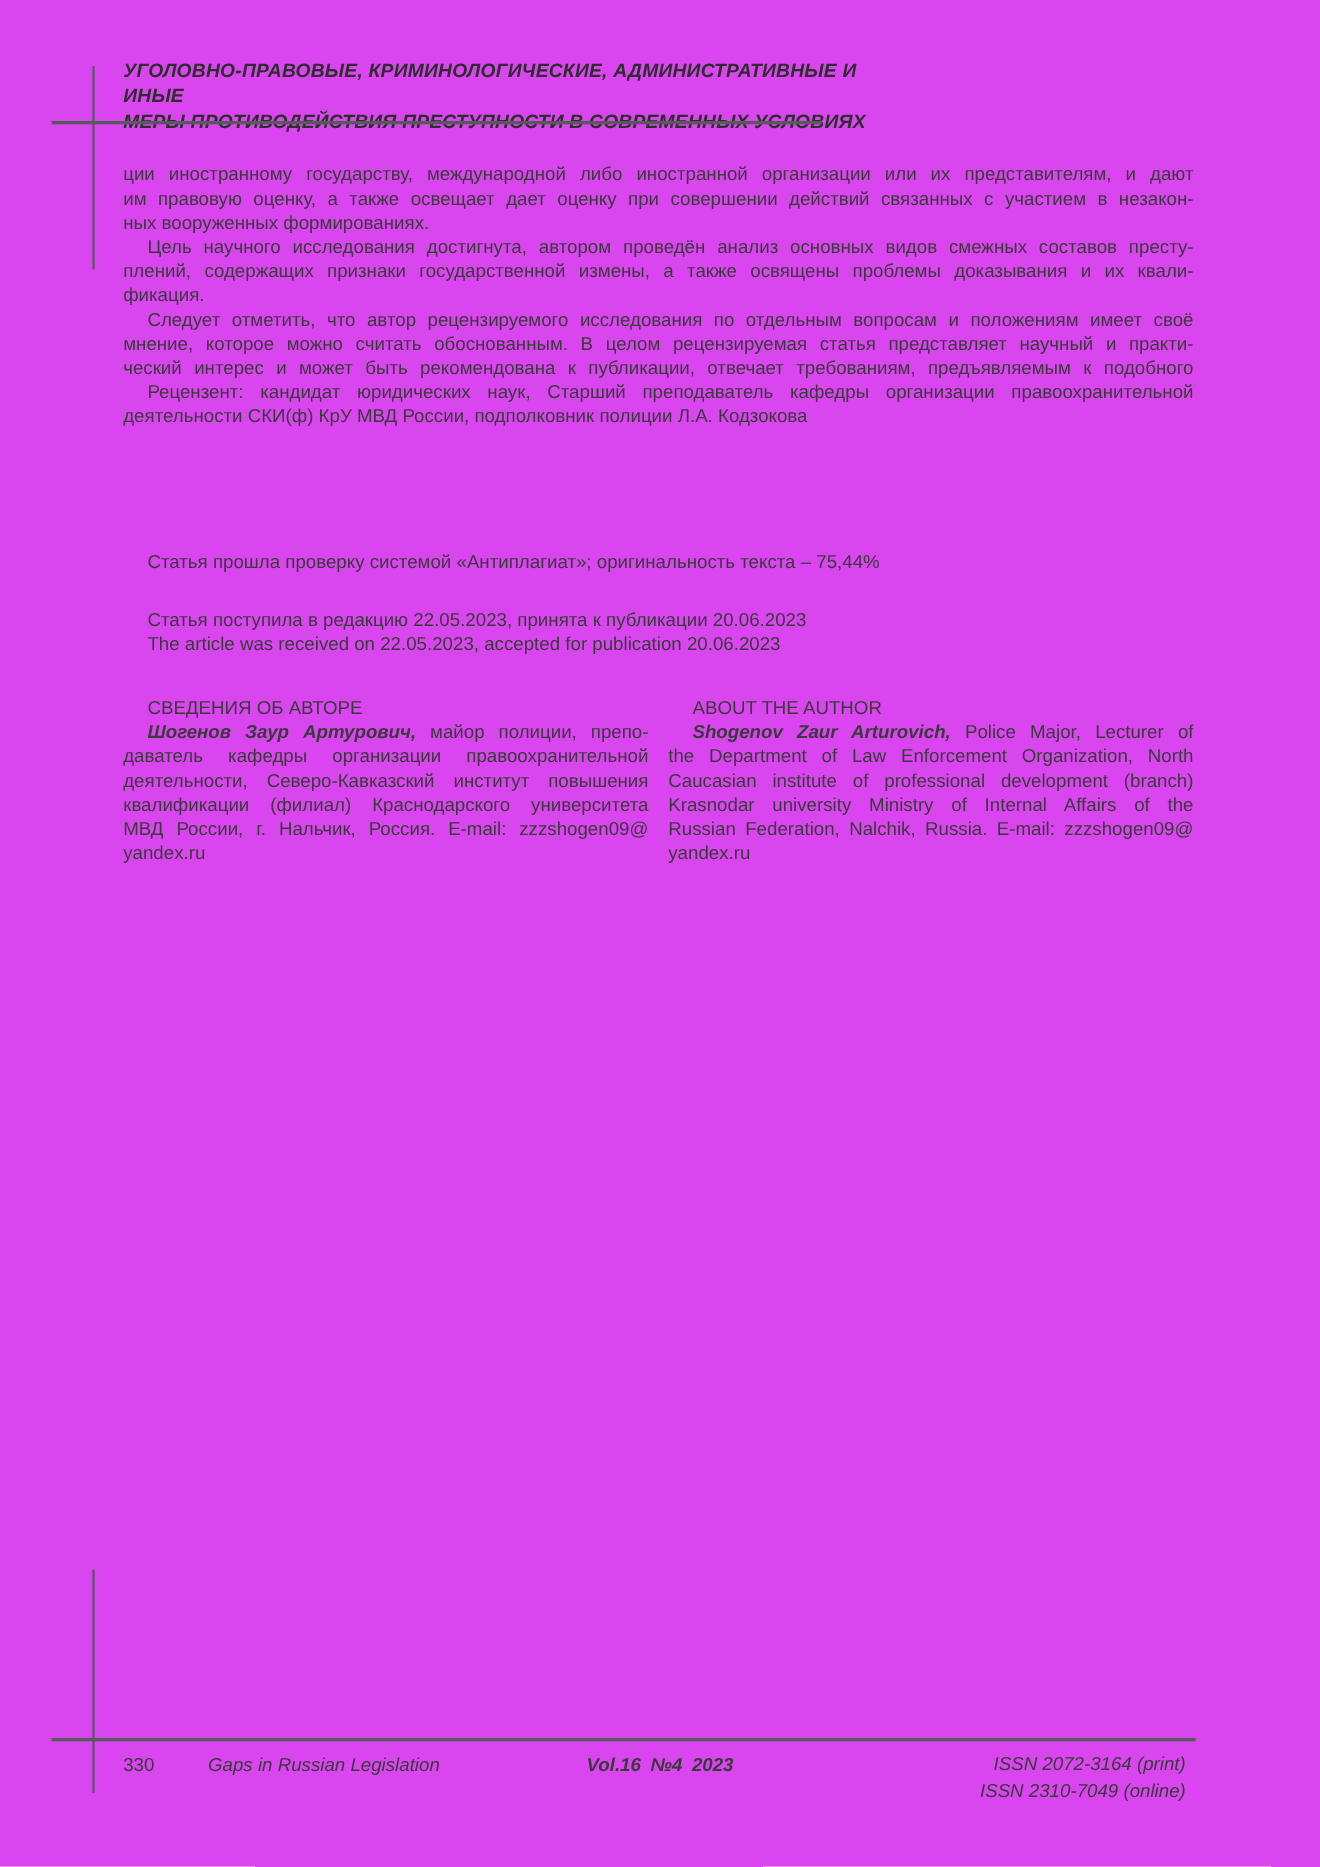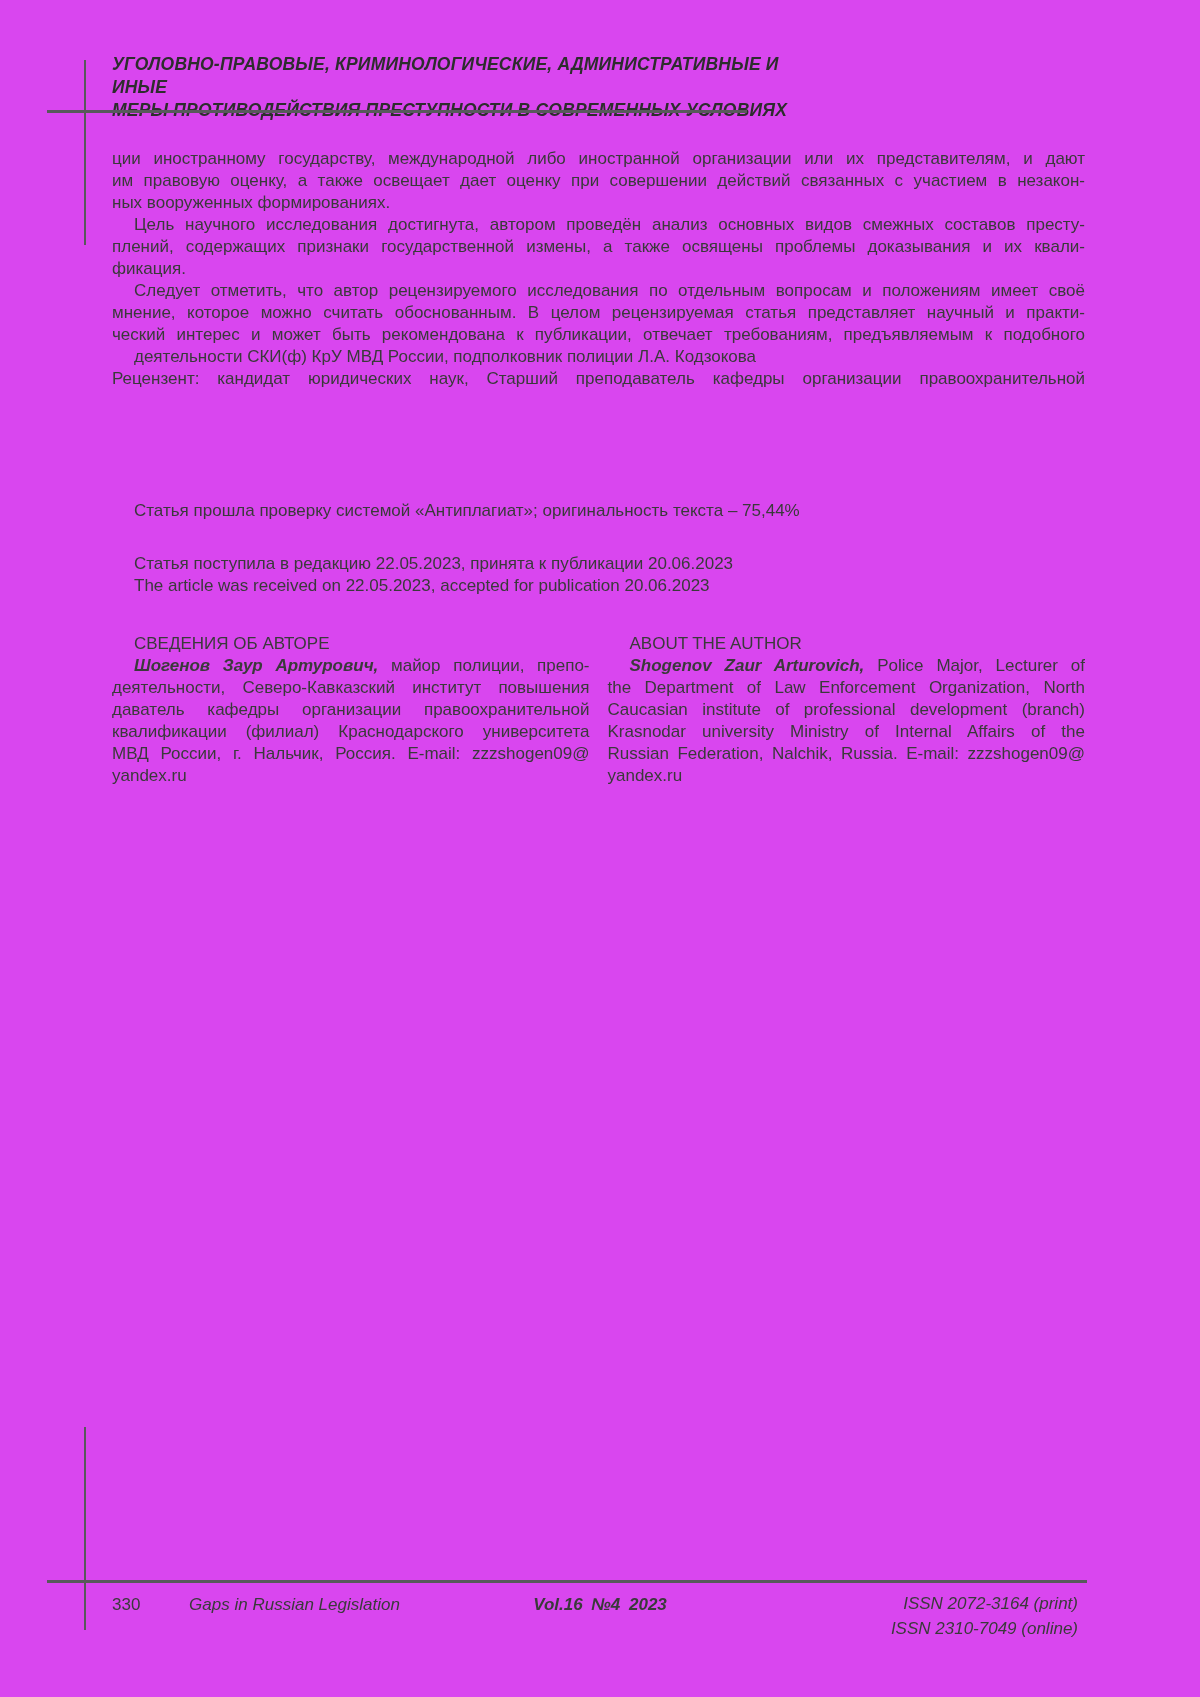--- a/index.html
+++ b/index.html
@@ -73,39 +73,39 @@
         <div class="pline">Цель научного исследования достигнута, автором проведён анализ основных видов смежных составов престу-</div>
         <div class="pline">плений, содержащих признаки государственной измены, а также освящены проблемы доказывания и их квали-</div>
         <div class="pline last">фикация.</div>
       </div>
       <div class="para indent">
         <div class="pline">Следует отметить, что автор рецензируемого исследования по отдельным вопросам и положениям имеет своё</div>
         <div class="pline">мнение, которое можно считать обоснованным. В целом рецензируемая статья представляет научный и практи-</div>
         <div class="pline">ческий интерес и может быть рекомендована к публикации, отвечает требованиям, предъявляемым к подобного</div>
       </div>
       <div class="para indent">
+        <div class="pline">Рецензент: кандидат юридических наук, Старший преподаватель кафедры организации правоохранительной</div>
         <div class="pline last">деятельности СКИ(ф) КрУ МВД России, подполковник полиции Л.А. Кодзокова</div>
-        <div class="pline">Рецензент: кандидат юридических наук, Старший преподаватель кафедры организации правоохранительной</div>
       </div>
     </main>
 
   <div class="note">Статья прошла проверку системой «Антиплагиат»; оригинальность текста – 75,44%</div>
 
   <div class="received">
     <div>Статья поступила в редакцию 22.05.2023, принята к публикации 20.06.2023</div>
     <div>The article was received on 22.05.2023, accepted for publication 20.06.2023</div>
   </div>
 
   <section class="authors">
     <div class="col">
       <div class="col-heading">СВЕДЕНИЯ ОБ АВТОРЕ</div>
       <div class="author-body">
           <div class="pline"><span class="author-name">Шогенов Заур Артурович,</span> майор полиции, препо-</div>
+          <div class="pline">даватель кафедры организации правоохранительной</div>
           <div class="pline">деятельности, Северо-Кавказский институт повышения</div>
-          <div class="pline">даватель кафедры организации правоохранительной</div>
           <div class="pline">квалификации (филиал) Краснодарского университета</div>
           <div class="pline">МВД России, г. Нальчик, Россия. E-mail: zzzshogen09@</div>
           <div class="pline last">yandex.ru</div>
         </div>
     </div>
     <div class="col">
       <div class="col-heading">ABOUT THE AUTHOR</div>
       <div class="author-body">
           <div class="pline"><span class="author-name">Shogenov Zaur Arturovich,</span> Police Major, Lecturer of</div>
           <div class="pline">the Department of Law Enforcement Organization, North</div>

